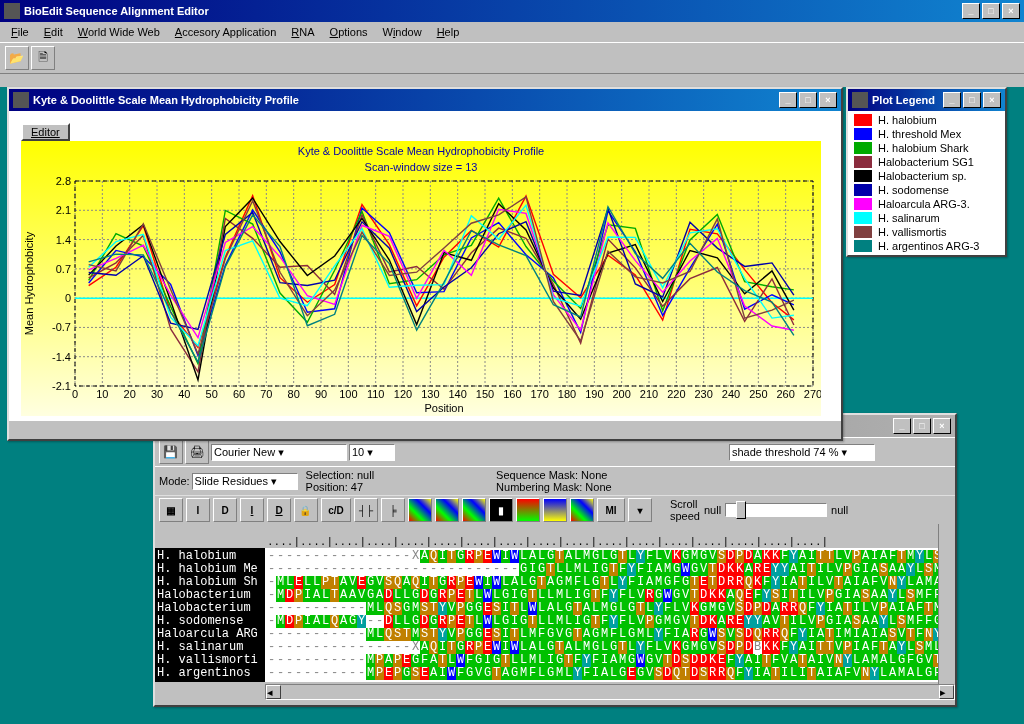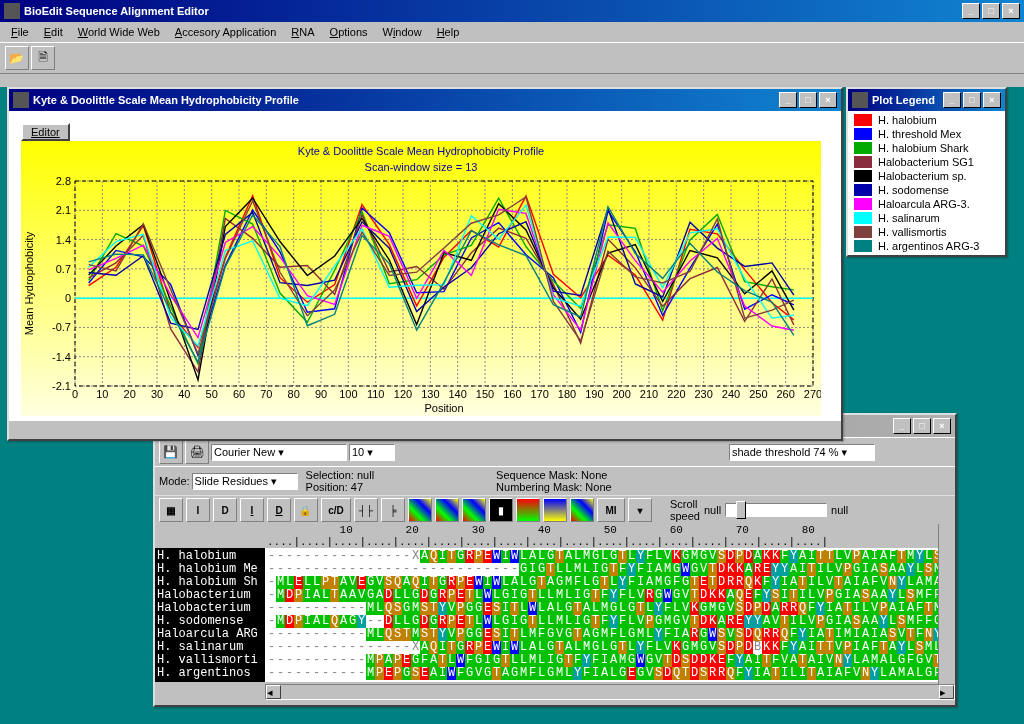--- a/index.html
+++ b/index.html
@@ -143,21 +143,21 @@
             <div>Halobacterium </div>
             <div>Halobacterium </div>
             <div>H. sodomense</div>
             <div>Haloarcula ARG</div>
             <div>H. salinarum</div>
             <div>H. vallismorti</div>
             <div>H. argentinos</div>
           </div>
       </div>
       <div style="flex:1;overflow:hidden">
-        <div class="ruler"><span>           10        20        30        40        50        60        70        80</span><br><span>....|....|....|....|....|....|....|....|....|....|....|....|....|....|....|....|....|</span></div>
+        <div class="ruler"><br><span>....|....|....|....|....|....|....|....|....|....|....|....|....|....|....|....|....|</span></div>
         <div class="seq-data" id="seqdata"><div><span style="color:#888">-</span><span style="color:#888">-</span><span style="color:#888">-</span><span style="color:#888">-</span><span style="color:#888">-</span><span style="color:#888">-</span><span style="color:#888">-</span><span style="color:#888">-</span><span style="color:#888">-</span><span style="color:#888">-</span><span style="color:#888">-</span><span style="color:#888">-</span><span style="color:#888">-</span><span style="color:#888">-</span><span style="color:#888">-</span><span style="color:#888">-</span><span style="color:#888">X</span><span style="background:#00c000;color:#fff">A</span><span style="background:#c08000;color:#fff">Q</span><span style="background:#00c000;color:#fff">I</span><span style="background:#c08000;color:#fff">T</span><span style="background:#00c000;color:#fff">G</span><span style="background:#ff0000;color:#fff">R</span><span style="background:#c08000;color:#fff">P</span><span style="background:#ff0000;color:#fff">E</span><span style="background:#0000ff;color:#fff">W</span><span style="background:#00c000;color:#fff">I</span><span style="background:#0000ff;color:#fff">W</span><span style="background:#00c000;color:#fff">L</span><span style="background:#00c000;color:#fff">A</span><span style="background:#00c000;color:#fff">L</span><span style="background:#00c000;color:#fff">G</span><span style="background:#c08000;color:#fff">T</span><span style="background:#00c000;color:#fff">A</span><span style="background:#00c000;color:#fff">L</span><span style="background:#00c000;color:#fff">M</span><span style="background:#00c000;color:#fff">G</span><span style="background:#00c000;color:#fff">L</span><span style="background:#00c000;color:#fff">G</span><span style="background:#c08000;color:#fff">T</span><span style="background:#00c000;color:#fff">L</span><span style="background:#00a0a0;color:#fff">Y</span><span style="background:#00c000;color:#fff">F</span><span style="background:#00c000;color:#fff">L</span><span style="background:#00c000;color:#fff">V</span><span style="background:#ff0000;color:#fff">K</span><span style="background:#00c000;color:#fff">G</span><span style="background:#00c000;color:#fff">M</span><span style="background:#00c000;color:#fff">G</span><span style="background:#00c000;color:#fff">V</span><span style="background:#c08000;color:#fff">S</span><span style="background:#ff0000;color:#fff">D</span><span style="background:#c08000;color:#fff">P</span><span style="background:#ff0000;color:#fff">D</span><span style="background:#00c000;color:#fff">A</span><span style="background:#ff0000;color:#fff">K</span><span style="background:#ff0000;color:#fff">K</span><span style="background:#00c000;color:#fff">F</span><span style="background:#00a0a0;color:#fff">Y</span><span style="background:#00c000;color:#fff">A</span><span style="background:#00c000;color:#fff">I</span><span style="background:#c08000;color:#fff">T</span><span style="background:#c08000;color:#fff">T</span><span style="background:#00c000;color:#fff">L</span><span style="background:#00c000;color:#fff">V</span><span style="background:#c08000;color:#fff">P</span><span style="background:#00c000;color:#fff">A</span><span style="background:#00c000;color:#fff">I</span><span style="background:#00c000;color:#fff">A</span><span style="background:#00c000;color:#fff">F</span><span style="background:#c08000;color:#fff">T</span><span style="background:#00c000;color:#fff">M</span><span style="background:#00a0a0;color:#fff">Y</span><span style="background:#00c000;color:#fff">L</span><span style="background:#c08000;color:#fff">S</span></div><div><span style="color:#888">-</span><span style="color:#888">-</span><span style="color:#888">-</span><span style="color:#888">-</span><span style="color:#888">-</span><span style="color:#888">-</span><span style="color:#888">-</span><span style="color:#888">-</span><span style="color:#888">-</span><span style="color:#888">-</span><span style="color:#888">-</span><span style="color:#888">-</span><span style="color:#888">-</span><span style="color:#888">-</span><span style="color:#888">-</span><span style="color:#888">-</span><span style="color:#888">-</span><span style="color:#888">-</span><span style="color:#888">-</span><span style="color:#888">-</span><span style="color:#888">-</span><span style="color:#888">-</span><span style="color:#888">-</span><span style="color:#888">-</span><span style="color:#888">-</span><span style="color:#888">-</span><span style="color:#888">-</span><span style="color:#888">-</span><span style="background:#00c000;color:#fff">G</span><span style="background:#00c000;color:#fff">I</span><span style="background:#00c000;color:#fff">G</span><span style="background:#c08000;color:#fff">T</span><span style="background:#00c000;color:#fff">L</span><span style="background:#00c000;color:#fff">L</span><span style="background:#00c000;color:#fff">M</span><span style="background:#00c000;color:#fff">L</span><span style="background:#00c000;color:#fff">I</span><span style="background:#00c000;color:#fff">G</span><span style="background:#c08000;color:#fff">T</span><span style="background:#00c000;color:#fff">F</span><span style="background:#00a0a0;color:#fff">Y</span><span style="background:#00c000;color:#fff">F</span><span style="background:#00c000;color:#fff">I</span><span style="background:#00c000;color:#fff">A</span><span style="background:#00c000;color:#fff">M</span><span style="background:#00c000;color:#fff">G</span><span style="background:#0000ff;color:#fff">W</span><span style="background:#00c000;color:#fff">G</span><span style="background:#00c000;color:#fff">V</span><span style="background:#c08000;color:#fff">T</span><span style="background:#ff0000;color:#fff">D</span><span style="background:#ff0000;color:#fff">K</span><span style="background:#ff0000;color:#fff">K</span><span style="background:#00c000;color:#fff">A</span><span style="background:#ff0000;color:#fff">R</span><span style="background:#ff0000;color:#fff">E</span><span style="background:#00a0a0;color:#fff">Y</span><span style="background:#00a0a0;color:#fff">Y</span><span style="background:#00c000;color:#fff">A</span><span style="background:#00c000;color:#fff">I</span><span style="background:#c08000;color:#fff">T</span><span style="background:#00c000;color:#fff">I</span><span style="background:#00c000;color:#fff">L</span><span style="background:#00c000;color:#fff">V</span><span style="background:#c08000;color:#fff">P</span><span style="background:#00c000;color:#fff">G</span><span style="background:#00c000;color:#fff">I</span><span style="background:#00c000;color:#fff">A</span><span style="background:#c08000;color:#fff">S</span><span style="background:#00c000;color:#fff">A</span><span style="background:#00c000;color:#fff">A</span><span style="background:#00a0a0;color:#fff">Y</span><span style="background:#00c000;color:#fff">L</span><span style="background:#c08000;color:#fff">S</span><span style="background:#00c000;color:#fff">M</span></div><div><span style="color:#888">-</span><span style="background:#00c000;color:#fff">M</span><span style="background:#00c000;color:#fff">L</span><span style="background:#ff0000;color:#fff">E</span><span style="background:#00c000;color:#fff">L</span><span style="background:#00c000;color:#fff">L</span><span style="background:#c08000;color:#fff">P</span><span style="background:#c08000;color:#fff">T</span><span style="background:#00c000;color:#fff">A</span><span style="background:#00c000;color:#fff">V</span><span style="background:#ff0000;color:#fff">E</span><span style="background:#00c000;color:#fff">G</span><span style="background:#00c000;color:#fff">V</span><span style="background:#c08000;color:#fff">S</span><span style="background:#c08000;color:#fff">Q</span><span style="background:#00c000;color:#fff">A</span><span style="background:#c08000;color:#fff">Q</span><span style="background:#00c000;color:#fff">I</span><span style="background:#c08000;color:#fff">T</span><span style="background:#00c000;color:#fff">G</span><span style="background:#ff0000;color:#fff">R</span><span style="background:#c08000;color:#fff">P</span><span style="background:#ff0000;color:#fff">E</span><span style="background:#0000ff;color:#fff">W</span><span style="background:#00c000;color:#fff">I</span><span style="background:#0000ff;color:#fff">W</span><span style="background:#00c000;color:#fff">L</span><span style="background:#00c000;color:#fff">A</span><span style="background:#00c000;color:#fff">L</span><span style="background:#00c000;color:#fff">G</span><span style="background:#c08000;color:#fff">T</span><span style="background:#00c000;color:#fff">A</span><span style="background:#00c000;color:#fff">G</span><span style="background:#00c000;color:#fff">M</span><span style="background:#00c000;color:#fff">F</span><span style="background:#00c000;color:#fff">L</span><span style="background:#00c000;color:#fff">G</span><span style="background:#c08000;color:#fff">T</span><span style="background:#00c000;color:#fff">L</span><span style="background:#00a0a0;color:#fff">Y</span><span style="background:#00c000;color:#fff">F</span><span style="background:#00c000;color:#fff">I</span><span style="background:#00c000;color:#fff">A</span><span style="background:#00c000;color:#fff">M</span><span style="background:#00c000;color:#fff">G</span><span style="background:#00c000;color:#fff">F</span><span style="background:#00c000;color:#fff">G</span><span style="background:#c08000;color:#fff">T</span><span style="background:#ff0000;color:#fff">E</span><span style="background:#c08000;color:#fff">T</span><span style="background:#ff0000;color:#fff">D</span><span style="background:#ff0000;color:#fff">R</span><span style="background:#ff0000;color:#fff">R</span><span style="background:#c08000;color:#fff">Q</span><span style="background:#ff0000;color:#fff">K</span><span style="background:#00c000;color:#fff">F</span><span style="background:#00a0a0;color:#fff">Y</span><span style="background:#00c000;color:#fff">I</span><span style="background:#00c000;color:#fff">A</span><span style="background:#c08000;color:#fff">T</span><span style="background:#00c000;color:#fff">I</span><span style="background:#00c000;color:#fff">L</span><span style="background:#00c000;color:#fff">V</span><span style="background:#c08000;color:#fff">T</span><span style="background:#00c000;color:#fff">A</span><span style="background:#00c000;color:#fff">I</span><span style="background:#00c000;color:#fff">A</span><span style="background:#00c000;color:#fff">F</span><span style="background:#00c000;color:#fff">V</span><span style="background:#c08000;color:#fff">N</span><span style="background:#00a0a0;color:#fff">Y</span><span style="background:#00c000;color:#fff">L</span><span style="background:#00c000;color:#fff">A</span><span style="background:#00c000;color:#fff">M</span><span style="background:#00c000;color:#fff">A</span></div><div><span style="color:#888">-</span><span style="background:#00c000;color:#fff">M</span><span style="background:#ff0000;color:#fff">D</span><span style="background:#c08000;color:#fff">P</span><span style="background:#00c000;color:#fff">I</span><span style="background:#00c000;color:#fff">A</span><span style="background:#00c000;color:#fff">L</span><span style="background:#c08000;color:#fff">T</span><span style="background:#00c000;color:#fff">A</span><span style="background:#00c000;color:#fff">A</span><span style="background:#00c000;color:#fff">V</span><span style="background:#00c000;color:#fff">G</span><span style="background:#00c000;color:#fff">A</span><span style="background:#ff0000;color:#fff">D</span><span style="background:#00c000;color:#fff">L</span><span style="background:#00c000;color:#fff">L</span><span style="background:#00c000;color:#fff">G</span><span style="background:#ff0000;color:#fff">D</span><span style="background:#00c000;color:#fff">G</span><span style="background:#ff0000;color:#fff">R</span><span style="background:#c08000;color:#fff">P</span><span style="background:#ff0000;color:#fff">E</span><span style="background:#c08000;color:#fff">T</span><span style="background:#00c000;color:#fff">L</span><span style="background:#0000ff;color:#fff">W</span><span style="background:#00c000;color:#fff">L</span><span style="background:#00c000;color:#fff">G</span><span style="background:#00c000;color:#fff">I</span><span style="background:#00c000;color:#fff">G</span><span style="background:#c08000;color:#fff">T</span><span style="background:#00c000;color:#fff">L</span><span style="background:#00c000;color:#fff">L</span><span style="background:#00c000;color:#fff">M</span><span style="background:#00c000;color:#fff">L</span><span style="background:#00c000;color:#fff">I</span><span style="background:#00c000;color:#fff">G</span><span style="background:#c08000;color:#fff">T</span><span style="background:#00c000;color:#fff">F</span><span style="background:#00a0a0;color:#fff">Y</span><span style="background:#00c000;color:#fff">F</span><span style="background:#00c000;color:#fff">L</span><span style="background:#00c000;color:#fff">V</span><span style="background:#ff0000;color:#fff">R</span><span style="background:#00c000;color:#fff">G</span><span style="background:#0000ff;color:#fff">W</span><span style="background:#00c000;color:#fff">G</span><span style="background:#00c000;color:#fff">V</span><span style="background:#c08000;color:#fff">T</span><span style="background:#ff0000;color:#fff">D</span><span style="background:#ff0000;color:#fff">K</span><span style="background:#ff0000;color:#fff">K</span><span style="background:#00c000;color:#fff">A</span><span style="background:#c08000;color:#fff">Q</span><span style="background:#ff0000;color:#fff">E</span><span style="background:#00c000;color:#fff">F</span><span style="background:#00a0a0;color:#fff">Y</span><span style="background:#c08000;color:#fff">S</span><span style="background:#00c000;color:#fff">I</span><span style="background:#c08000;color:#fff">T</span><span style="background:#00c000;color:#fff">I</span><span style="background:#00c000;color:#fff">L</span><span style="background:#00c000;color:#fff">V</span><span style="background:#c08000;color:#fff">P</span><span style="background:#00c000;color:#fff">G</span><span style="background:#00c000;color:#fff">I</span><span style="background:#00c000;color:#fff">A</span><span style="background:#c08000;color:#fff">S</span><span style="background:#00c000;color:#fff">A</span><span style="background:#00c000;color:#fff">A</span><span style="background:#00a0a0;color:#fff">Y</span><span style="background:#00c000;color:#fff">L</span><span style="background:#c08000;color:#fff">S</span><span style="background:#00c000;color:#fff">M</span><span style="background:#00c000;color:#fff">F</span><span style="background:#00c000;color:#fff">F</span></div><div><span style="color:#888">-</span><span style="color:#888">-</span><span style="color:#888">-</span><span style="color:#888">-</span><span style="color:#888">-</span><span style="color:#888">-</span><span style="color:#888">-</span><span style="color:#888">-</span><span style="color:#888">-</span><span style="color:#888">-</span><span style="color:#888">-</span><span style="background:#00c000;color:#fff">M</span><span style="background:#00c000;color:#fff">L</span><span style="background:#c08000;color:#fff">Q</span><span style="background:#c08000;color:#fff">S</span><span style="background:#00c000;color:#fff">G</span><span style="background:#00c000;color:#fff">M</span><span style="background:#c08000;color:#fff">S</span><span style="background:#c08000;color:#fff">T</span><span style="background:#00a0a0;color:#fff">Y</span><span style="background:#00c000;color:#fff">V</span><span style="background:#c08000;color:#fff">P</span><span style="background:#00c000;color:#fff">G</span><span style="background:#00c000;color:#fff">G</span><span style="background:#ff0000;color:#fff">E</span><span style="background:#c08000;color:#fff">S</span><span style="background:#00c000;color:#fff">I</span><span style="background:#c08000;color:#fff">T</span><span style="background:#00c000;color:#fff">L</span><span style="background:#0000ff;color:#fff">W</span><span style="background:#00c000;color:#fff">L</span><span style="background:#00c000;color:#fff">A</span><span style="background:#00c000;color:#fff">L</span><span style="background:#00c000;color:#fff">G</span><span style="background:#c08000;color:#fff">T</span><span style="background:#00c000;color:#fff">A</span><span style="background:#00c000;color:#fff">L</span><span style="background:#00c000;color:#fff">M</span><span style="background:#00c000;color:#fff">G</span><span style="background:#00c000;color:#fff">L</span><span style="background:#00c000;color:#fff">G</span><span style="background:#c08000;color:#fff">T</span><span style="background:#00c000;color:#fff">L</span><span style="background:#00a0a0;color:#fff">Y</span><span style="background:#00c000;color:#fff">F</span><span style="background:#00c000;color:#fff">L</span><span style="background:#00c000;color:#fff">V</span><span style="background:#ff0000;color:#fff">K</span><span style="background:#00c000;color:#fff">G</span><span style="background:#00c000;color:#fff">M</span><span style="background:#00c000;color:#fff">G</span><span style="background:#00c000;color:#fff">V</span><span style="background:#c08000;color:#fff">S</span><span style="background:#ff0000;color:#fff">D</span><span style="background:#c08000;color:#fff">P</span><span style="background:#ff0000;color:#fff">D</span><span style="background:#00c000;color:#fff">A</span><span style="background:#ff0000;color:#fff">R</span><span style="background:#ff0000;color:#fff">R</span><span style="background:#c08000;color:#fff">Q</span><span style="background:#00c000;color:#fff">F</span><span style="background:#00a0a0;color:#fff">Y</span><span style="background:#00c000;color:#fff">I</span><span style="background:#00c000;color:#fff">A</span><span style="background:#c08000;color:#fff">T</span><span style="background:#00c000;color:#fff">I</span><span style="background:#00c000;color:#fff">L</span><span style="background:#00c000;color:#fff">V</span><span style="background:#c08000;color:#fff">P</span><span style="background:#00c000;color:#fff">A</span><span style="background:#00c000;color:#fff">I</span><span style="background:#00c000;color:#fff">A</span><span style="background:#00c000;color:#fff">F</span><span style="background:#c08000;color:#fff">T</span><span style="background:#00c000;color:#fff">M</span></div><div><span style="color:#888">-</span><span style="background:#00c000;color:#fff">M</span><span style="background:#ff0000;color:#fff">D</span><span style="background:#c08000;color:#fff">P</span><span style="background:#00c000;color:#fff">I</span><span style="background:#00c000;color:#fff">A</span><span style="background:#00c000;color:#fff">L</span><span style="background:#c08000;color:#fff">Q</span><span style="background:#00c000;color:#fff">A</span><span style="background:#00c000;color:#fff">G</span><span style="background:#00a0a0;color:#fff">Y</span><span style="color:#888">-</span><span style="color:#888">-</span><span style="background:#ff0000;color:#fff">D</span><span style="background:#00c000;color:#fff">L</span><span style="background:#00c000;color:#fff">L</span><span style="background:#00c000;color:#fff">G</span><span style="background:#ff0000;color:#fff">D</span><span style="background:#00c000;color:#fff">G</span><span style="background:#ff0000;color:#fff">R</span><span style="background:#c08000;color:#fff">P</span><span style="background:#ff0000;color:#fff">E</span><span style="background:#c08000;color:#fff">T</span><span style="background:#00c000;color:#fff">L</span><span style="background:#0000ff;color:#fff">W</span><span style="background:#00c000;color:#fff">L</span><span style="background:#00c000;color:#fff">G</span><span style="background:#00c000;color:#fff">I</span><span style="background:#00c000;color:#fff">G</span><span style="background:#c08000;color:#fff">T</span><span style="background:#00c000;color:#fff">L</span><span style="background:#00c000;color:#fff">L</span><span style="background:#00c000;color:#fff">M</span><span style="background:#00c000;color:#fff">L</span><span style="background:#00c000;color:#fff">I</span><span style="background:#00c000;color:#fff">G</span><span style="background:#c08000;color:#fff">T</span><span style="background:#00c000;color:#fff">F</span><span style="background:#00a0a0;color:#fff">Y</span><span style="background:#00c000;color:#fff">F</span><span style="background:#00c000;color:#fff">L</span><span style="background:#00c000;color:#fff">V</span><span style="background:#c08000;color:#fff">P</span><span style="background:#00c000;color:#fff">G</span><span style="background:#00c000;color:#fff">M</span><span style="background:#00c000;color:#fff">G</span><span style="background:#00c000;color:#fff">V</span><span style="background:#c08000;color:#fff">T</span><span style="background:#ff0000;color:#fff">D</span><span style="background:#ff0000;color:#fff">K</span><span style="background:#00c000;color:#fff">A</span><span style="background:#ff0000;color:#fff">R</span><span style="background:#ff0000;color:#fff">E</span><span style="background:#00a0a0;color:#fff">Y</span><span style="background:#00a0a0;color:#fff">Y</span><span style="background:#00c000;color:#fff">A</span><span style="background:#00c000;color:#fff">V</span><span style="background:#c08000;color:#fff">T</span><span style="background:#00c000;color:#fff">I</span><span style="background:#00c000;color:#fff">L</span><span style="background:#00c000;color:#fff">V</span><span style="background:#c08000;color:#fff">P</span><span style="background:#00c000;color:#fff">G</span><span style="background:#00c000;color:#fff">I</span><span style="background:#00c000;color:#fff">A</span><span style="background:#c08000;color:#fff">S</span><span style="background:#00c000;color:#fff">A</span><span style="background:#00c000;color:#fff">A</span><span style="background:#00a0a0;color:#fff">Y</span><span style="background:#00c000;color:#fff">L</span><span style="background:#c08000;color:#fff">S</span><span style="background:#00c000;color:#fff">M</span><span style="background:#00c000;color:#fff">F</span><span style="background:#00c000;color:#fff">F</span><span style="background:#00c000;color:#fff">G</span></div><div><span style="color:#888">-</span><span style="color:#888">-</span><span style="color:#888">-</span><span style="color:#888">-</span><span style="color:#888">-</span><span style="color:#888">-</span><span style="color:#888">-</span><span style="color:#888">-</span><span style="color:#888">-</span><span style="color:#888">-</span><span style="color:#888">-</span><span style="background:#00c000;color:#fff">M</span><span style="background:#00c000;color:#fff">L</span><span style="background:#c08000;color:#fff">Q</span><span style="background:#c08000;color:#fff">S</span><span style="background:#c08000;color:#fff">T</span><span style="background:#00c000;color:#fff">M</span><span style="background:#c08000;color:#fff">S</span><span style="background:#c08000;color:#fff">T</span><span style="background:#00a0a0;color:#fff">Y</span><span style="background:#00c000;color:#fff">V</span><span style="background:#c08000;color:#fff">P</span><span style="background:#00c000;color:#fff">G</span><span style="background:#00c000;color:#fff">G</span><span style="background:#ff0000;color:#fff">E</span><span style="background:#c08000;color:#fff">S</span><span style="background:#00c000;color:#fff">I</span><span style="background:#c08000;color:#fff">T</span><span style="background:#00c000;color:#fff">L</span><span style="background:#00c000;color:#fff">M</span><span style="background:#00c000;color:#fff">F</span><span style="background:#00c000;color:#fff">G</span><span style="background:#00c000;color:#fff">V</span><span style="background:#00c000;color:#fff">G</span><span style="background:#c08000;color:#fff">T</span><span style="background:#00c000;color:#fff">A</span><span style="background:#00c000;color:#fff">G</span><span style="background:#00c000;color:#fff">M</span><span style="background:#00c000;color:#fff">F</span><span style="background:#00c000;color:#fff">L</span><span style="background:#00c000;color:#fff">G</span><span style="background:#00c000;color:#fff">M</span><span style="background:#00c000;color:#fff">L</span><span style="background:#00a0a0;color:#fff">Y</span><span style="background:#00c000;color:#fff">F</span><span style="background:#00c000;color:#fff">I</span><span style="background:#00c000;color:#fff">A</span><span style="background:#ff0000;color:#fff">R</span><span style="background:#00c000;color:#fff">G</span><span style="background:#0000ff;color:#fff">W</span><span style="background:#c08000;color:#fff">S</span><span style="background:#00c000;color:#fff">V</span><span style="background:#c08000;color:#fff">S</span><span style="background:#ff0000;color:#fff">D</span><span style="background:#c08000;color:#fff">Q</span><span style="background:#ff0000;color:#fff">R</span><span style="background:#ff0000;color:#fff">R</span><span style="background:#c08000;color:#fff">Q</span><span style="background:#00c000;color:#fff">F</span><span style="background:#00a0a0;color:#fff">Y</span><span style="background:#00c000;color:#fff">I</span><span style="background:#00c000;color:#fff">A</span><span style="background:#c08000;color:#fff">T</span><span style="background:#00c000;color:#fff">I</span><span style="background:#00c000;color:#fff">M</span><span style="background:#00c000;color:#fff">I</span><span style="background:#00c000;color:#fff">A</span><span style="background:#00c000;color:#fff">I</span><span style="background:#00c000;color:#fff">A</span><span style="background:#c08000;color:#fff">S</span><span style="background:#00c000;color:#fff">V</span><span style="background:#c08000;color:#fff">T</span><span style="background:#00c000;color:#fff">F</span><span style="background:#c08000;color:#fff">N</span><span style="background:#00a0a0;color:#fff">Y</span></div><div><span style="color:#888">-</span><span style="color:#888">-</span><span style="color:#888">-</span><span style="color:#888">-</span><span style="color:#888">-</span><span style="color:#888">-</span><span style="color:#888">-</span><span style="color:#888">-</span><span style="color:#888">-</span><span style="color:#888">-</span><span style="color:#888">-</span><span style="color:#888">-</span><span style="color:#888">-</span><span style="color:#888">-</span><span style="color:#888">-</span><span style="color:#888">-</span><span style="color:#888">X</span><span style="background:#00c000;color:#fff">A</span><span style="background:#c08000;color:#fff">Q</span><span style="background:#00c000;color:#fff">I</span><span style="background:#c08000;color:#fff">T</span><span style="background:#00c000;color:#fff">G</span><span style="background:#ff0000;color:#fff">R</span><span style="background:#c08000;color:#fff">P</span><span style="background:#ff0000;color:#fff">E</span><span style="background:#0000ff;color:#fff">W</span><span style="background:#00c000;color:#fff">I</span><span style="background:#0000ff;color:#fff">W</span><span style="background:#00c000;color:#fff">L</span><span style="background:#00c000;color:#fff">A</span><span style="background:#00c000;color:#fff">L</span><span style="background:#00c000;color:#fff">G</span><span style="background:#c08000;color:#fff">T</span><span style="background:#00c000;color:#fff">A</span><span style="background:#00c000;color:#fff">L</span><span style="background:#00c000;color:#fff">M</span><span style="background:#00c000;color:#fff">G</span><span style="background:#00c000;color:#fff">L</span><span style="background:#00c000;color:#fff">G</span><span style="background:#c08000;color:#fff">T</span><span style="background:#00c000;color:#fff">L</span><span style="background:#00a0a0;color:#fff">Y</span><span style="background:#00c000;color:#fff">F</span><span style="background:#00c000;color:#fff">L</span><span style="background:#00c000;color:#fff">V</span><span style="background:#ff0000;color:#fff">K</span><span style="background:#00c000;color:#fff">G</span><span style="background:#00c000;color:#fff">M</span><span style="background:#00c000;color:#fff">G</span><span style="background:#00c000;color:#fff">V</span><span style="background:#c08000;color:#fff">S</span><span style="background:#ff0000;color:#fff">D</span><span style="background:#c08000;color:#fff">P</span><span style="background:#ff0000;color:#fff">D</span><span style="color:#888">B</span><span style="background:#ff0000;color:#fff">K</span><span style="background:#ff0000;color:#fff">K</span><span style="background:#00c000;color:#fff">F</span><span style="background:#00a0a0;color:#fff">Y</span><span style="background:#00c000;color:#fff">A</span><span style="background:#00c000;color:#fff">I</span><span style="background:#c08000;color:#fff">T</span><span style="background:#c08000;color:#fff">T</span><span style="background:#00c000;color:#fff">V</span><span style="background:#c08000;color:#fff">P</span><span style="background:#00c000;color:#fff">I</span><span style="background:#00c000;color:#fff">A</span><span style="background:#00c000;color:#fff">F</span><span style="background:#c08000;color:#fff">T</span><span style="background:#00c000;color:#fff">A</span><span style="background:#00a0a0;color:#fff">Y</span><span style="background:#00c000;color:#fff">L</span><span style="background:#c08000;color:#fff">S</span><span style="background:#00c000;color:#fff">M</span><span style="background:#00c000;color:#fff">L</span></div><div><span style="color:#888">-</span><span style="color:#888">-</span><span style="color:#888">-</span><span style="color:#888">-</span><span style="color:#888">-</span><span style="color:#888">-</span><span style="color:#888">-</span><span style="color:#888">-</span><span style="color:#888">-</span><span style="color:#888">-</span><span style="color:#888">-</span><span style="background:#00c000;color:#fff">M</span><span style="background:#c08000;color:#fff">P</span><span style="background:#00c000;color:#fff">A</span><span style="background:#c08000;color:#fff">P</span><span style="background:#ff0000;color:#fff">E</span><span style="background:#00c000;color:#fff">G</span><span style="background:#00c000;color:#fff">F</span><span style="background:#00c000;color:#fff">A</span><span style="background:#c08000;color:#fff">T</span><span style="background:#00c000;color:#fff">L</span><span style="background:#0000ff;color:#fff">W</span><span style="background:#00c000;color:#fff">F</span><span style="background:#00c000;color:#fff">G</span><span style="background:#00c000;color:#fff">I</span><span style="background:#00c000;color:#fff">G</span><span style="background:#c08000;color:#fff">T</span><span style="background:#00c000;color:#fff">L</span><span style="background:#00c000;color:#fff">L</span><span style="background:#00c000;color:#fff">M</span><span style="background:#00c000;color:#fff">L</span><span style="background:#00c000;color:#fff">I</span><span style="background:#00c000;color:#fff">G</span><span style="background:#c08000;color:#fff">T</span><span style="background:#00c000;color:#fff">F</span><span style="background:#00a0a0;color:#fff">Y</span><span style="background:#00c000;color:#fff">F</span><span style="background:#00c000;color:#fff">I</span><span style="background:#00c000;color:#fff">A</span><span style="background:#00c000;color:#fff">M</span><span style="background:#00c000;color:#fff">G</span><span style="background:#0000ff;color:#fff">W</span><span style="background:#00c000;color:#fff">G</span><span style="background:#00c000;color:#fff">V</span><span style="background:#c08000;color:#fff">T</span><span style="background:#ff0000;color:#fff">D</span><span style="background:#c08000;color:#fff">S</span><span style="background:#ff0000;color:#fff">D</span><span style="background:#ff0000;color:#fff">D</span><span style="background:#ff0000;color:#fff">K</span><span style="background:#ff0000;color:#fff">E</span><span style="background:#00c000;color:#fff">F</span><span style="background:#00a0a0;color:#fff">Y</span><span style="background:#00c000;color:#fff">A</span><span style="background:#00c000;color:#fff">I</span><span style="background:#c08000;color:#fff">T</span><span style="background:#00c000;color:#fff">F</span><span style="background:#00c000;color:#fff">V</span><span style="background:#00c000;color:#fff">A</span><span style="background:#c08000;color:#fff">T</span><span style="background:#00c000;color:#fff">A</span><span style="background:#00c000;color:#fff">I</span><span style="background:#00c000;color:#fff">V</span><span style="background:#c08000;color:#fff">N</span><span style="background:#00a0a0;color:#fff">Y</span><span style="background:#00c000;color:#fff">L</span><span style="background:#00c000;color:#fff">A</span><span style="background:#00c000;color:#fff">M</span><span style="background:#00c000;color:#fff">A</span><span style="background:#00c000;color:#fff">L</span><span style="background:#00c000;color:#fff">G</span><span style="background:#00c000;color:#fff">F</span><span style="background:#00c000;color:#fff">G</span><span style="background:#00c000;color:#fff">V</span><span style="background:#c08000;color:#fff">T</span></div><div><span style="color:#888">-</span><span style="color:#888">-</span><span style="color:#888">-</span><span style="color:#888">-</span><span style="color:#888">-</span><span style="color:#888">-</span><span style="color:#888">-</span><span style="color:#888">-</span><span style="color:#888">-</span><span style="color:#888">-</span><span style="color:#888">-</span><span style="background:#00c000;color:#fff">M</span><span style="background:#c08000;color:#fff">P</span><span style="background:#ff0000;color:#fff">E</span><span style="background:#c08000;color:#fff">P</span><span style="background:#00c000;color:#fff">G</span><span style="background:#c08000;color:#fff">S</span><span style="background:#ff0000;color:#fff">E</span><span style="background:#00c000;color:#fff">A</span><span style="background:#00c000;color:#fff">I</span><span style="background:#0000ff;color:#fff">W</span><span style="background:#00c000;color:#fff">F</span><span style="background:#00c000;color:#fff">G</span><span style="background:#00c000;color:#fff">V</span><span style="background:#00c000;color:#fff">G</span><span style="background:#c08000;color:#fff">T</span><span style="background:#00c000;color:#fff">A</span><span style="background:#00c000;color:#fff">G</span><span style="background:#00c000;color:#fff">M</span><span style="background:#00c000;color:#fff">F</span><span style="background:#00c000;color:#fff">L</span><span style="background:#00c000;color:#fff">G</span><span style="background:#00c000;color:#fff">M</span><span style="background:#00c000;color:#fff">L</span><span style="background:#00a0a0;color:#fff">Y</span><span style="background:#00c000;color:#fff">F</span><span style="background:#00c000;color:#fff">I</span><span style="background:#00c000;color:#fff">A</span><span style="background:#00c000;color:#fff">L</span><span style="background:#00c000;color:#fff">G</span><span style="background:#ff0000;color:#fff">E</span><span style="background:#00c000;color:#fff">G</span><span style="background:#00c000;color:#fff">V</span><span style="background:#c08000;color:#fff">S</span><span style="background:#ff0000;color:#fff">D</span><span style="background:#c08000;color:#fff">Q</span><span style="background:#c08000;color:#fff">T</span><span style="background:#ff0000;color:#fff">D</span><span style="background:#c08000;color:#fff">S</span><span style="background:#ff0000;color:#fff">R</span><span style="background:#ff0000;color:#fff">R</span><span style="background:#c08000;color:#fff">Q</span><span style="background:#00c000;color:#fff">F</span><span style="background:#00a0a0;color:#fff">Y</span><span style="background:#00c000;color:#fff">I</span><span style="background:#00c000;color:#fff">A</span><span style="background:#c08000;color:#fff">T</span><span style="background:#00c000;color:#fff">I</span><span style="background:#00c000;color:#fff">L</span><span style="background:#00c000;color:#fff">I</span><span style="background:#c08000;color:#fff">T</span><span style="background:#00c000;color:#fff">A</span><span style="background:#00c000;color:#fff">I</span><span style="background:#00c000;color:#fff">A</span><span style="background:#00c000;color:#fff">F</span><span style="background:#00c000;color:#fff">V</span><span style="background:#c08000;color:#fff">N</span><span style="background:#00a0a0;color:#fff">Y</span><span style="background:#00c000;color:#fff">L</span><span style="background:#00c000;color:#fff">A</span><span style="background:#00c000;color:#fff">M</span><span style="background:#00c000;color:#fff">A</span><span style="background:#00c000;color:#fff">L</span><span style="background:#00c000;color:#fff">G</span><span style="background:#00c000;color:#fff">F</span></div></div>
       </div>
       <div style="width:16px;background:#c0c0c0;border-left:1px solid #808080"></div>
     </div>
     <div style="height:16px;background:#c0c0c0;display:flex">
       <div style="width:110px"></div>
       <div style="flex:1;border:1px solid;border-color:#808080 #fff #fff #808080;position:relative">
         <div style="position:absolute;left:0;width:15px;height:100%;background:#c0c0c0;border:1px solid;border-color:#fff #404040 #404040 #fff;box-sizing:border-box">◂</div>
         <div style="position:absolute;right:0;width:15px;height:100%;background:#c0c0c0;border:1px solid;border-color:#fff #404040 #404040 #fff;box-sizing:border-box">▸</div>
       </div>

